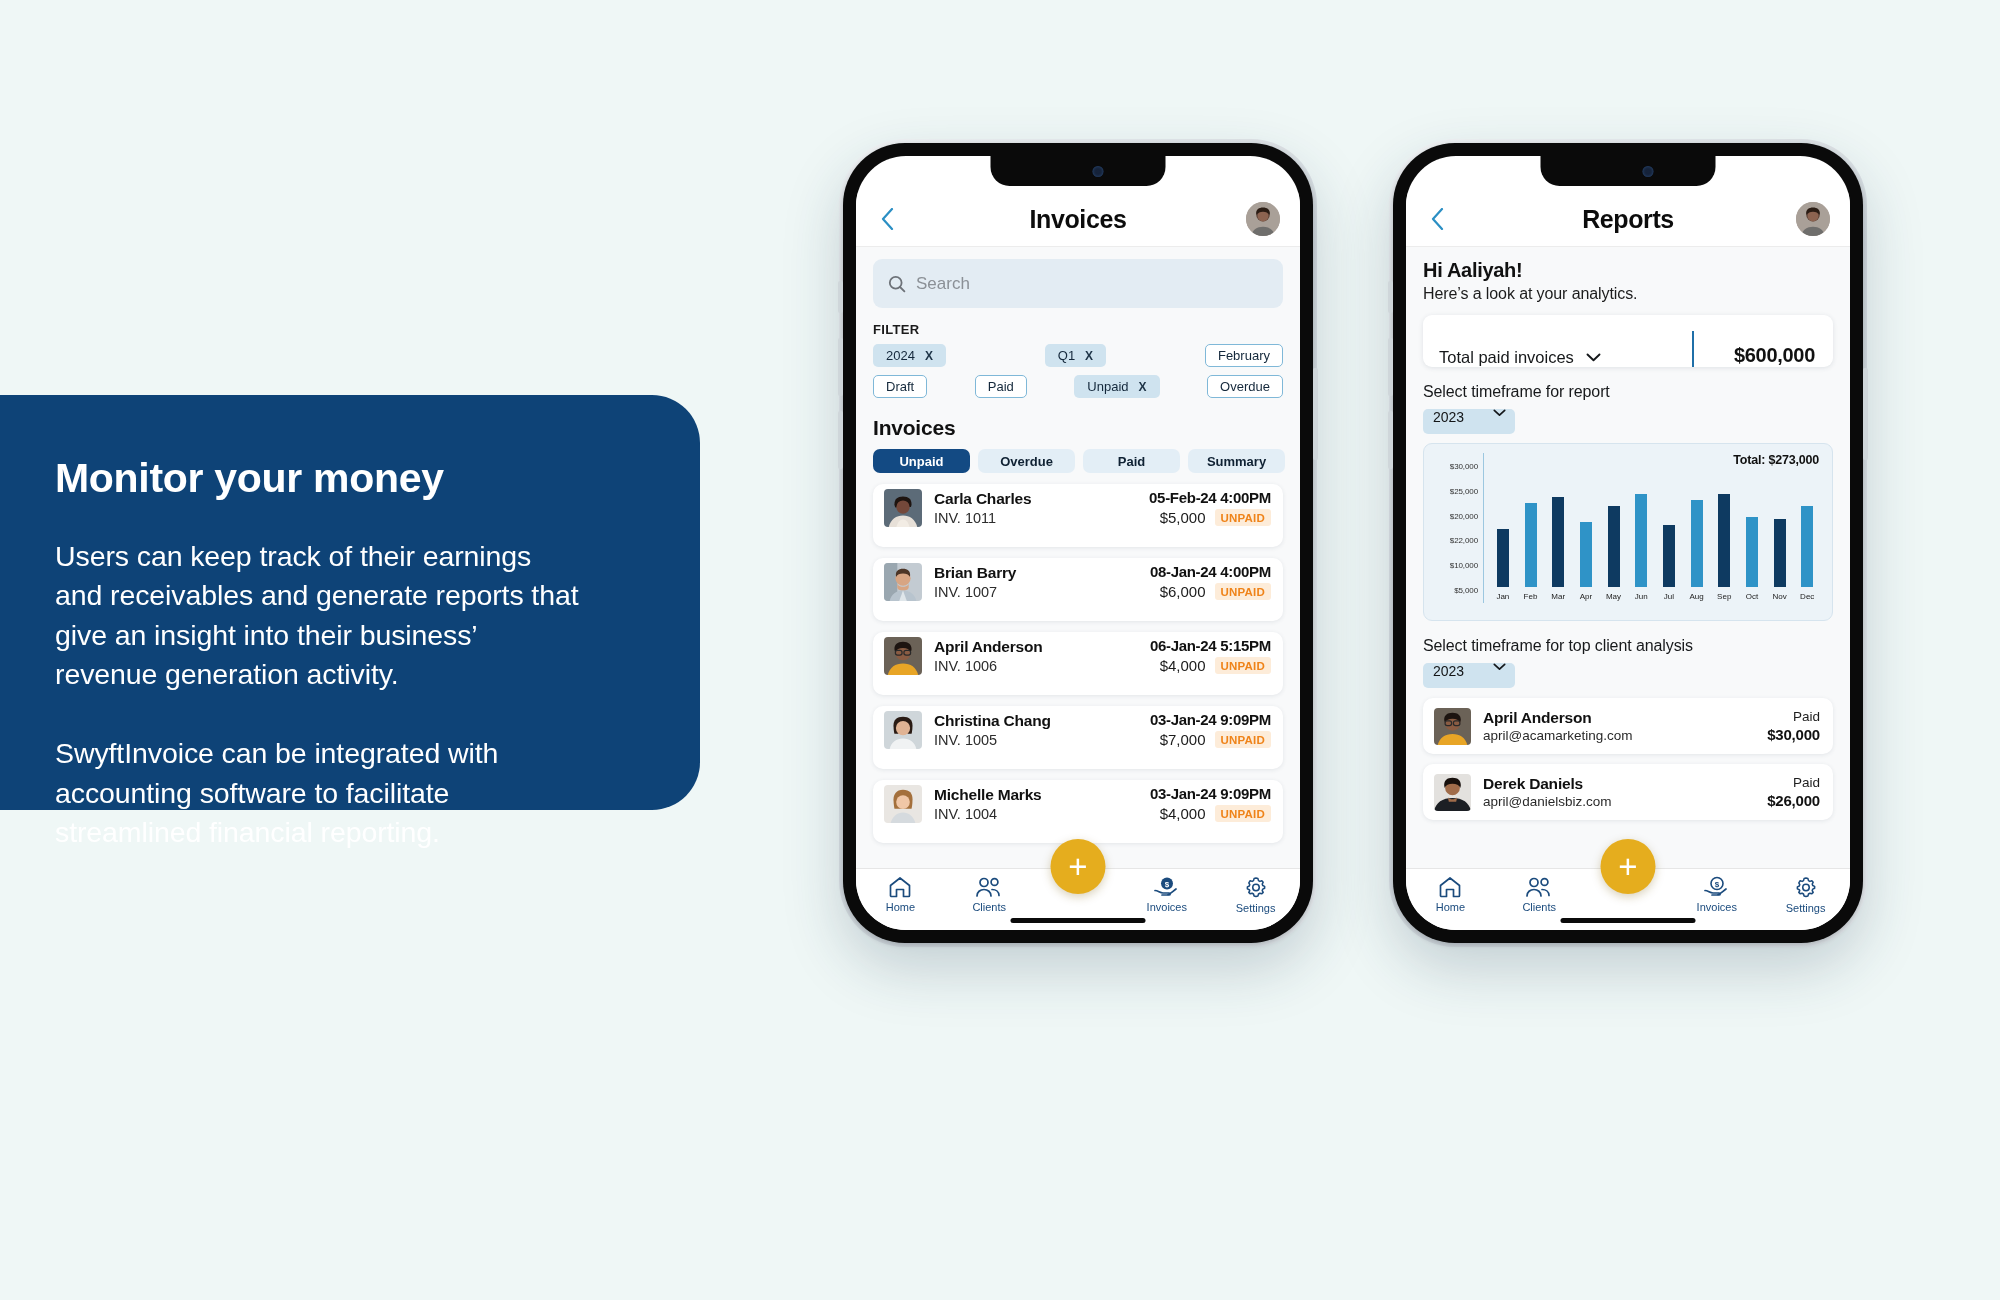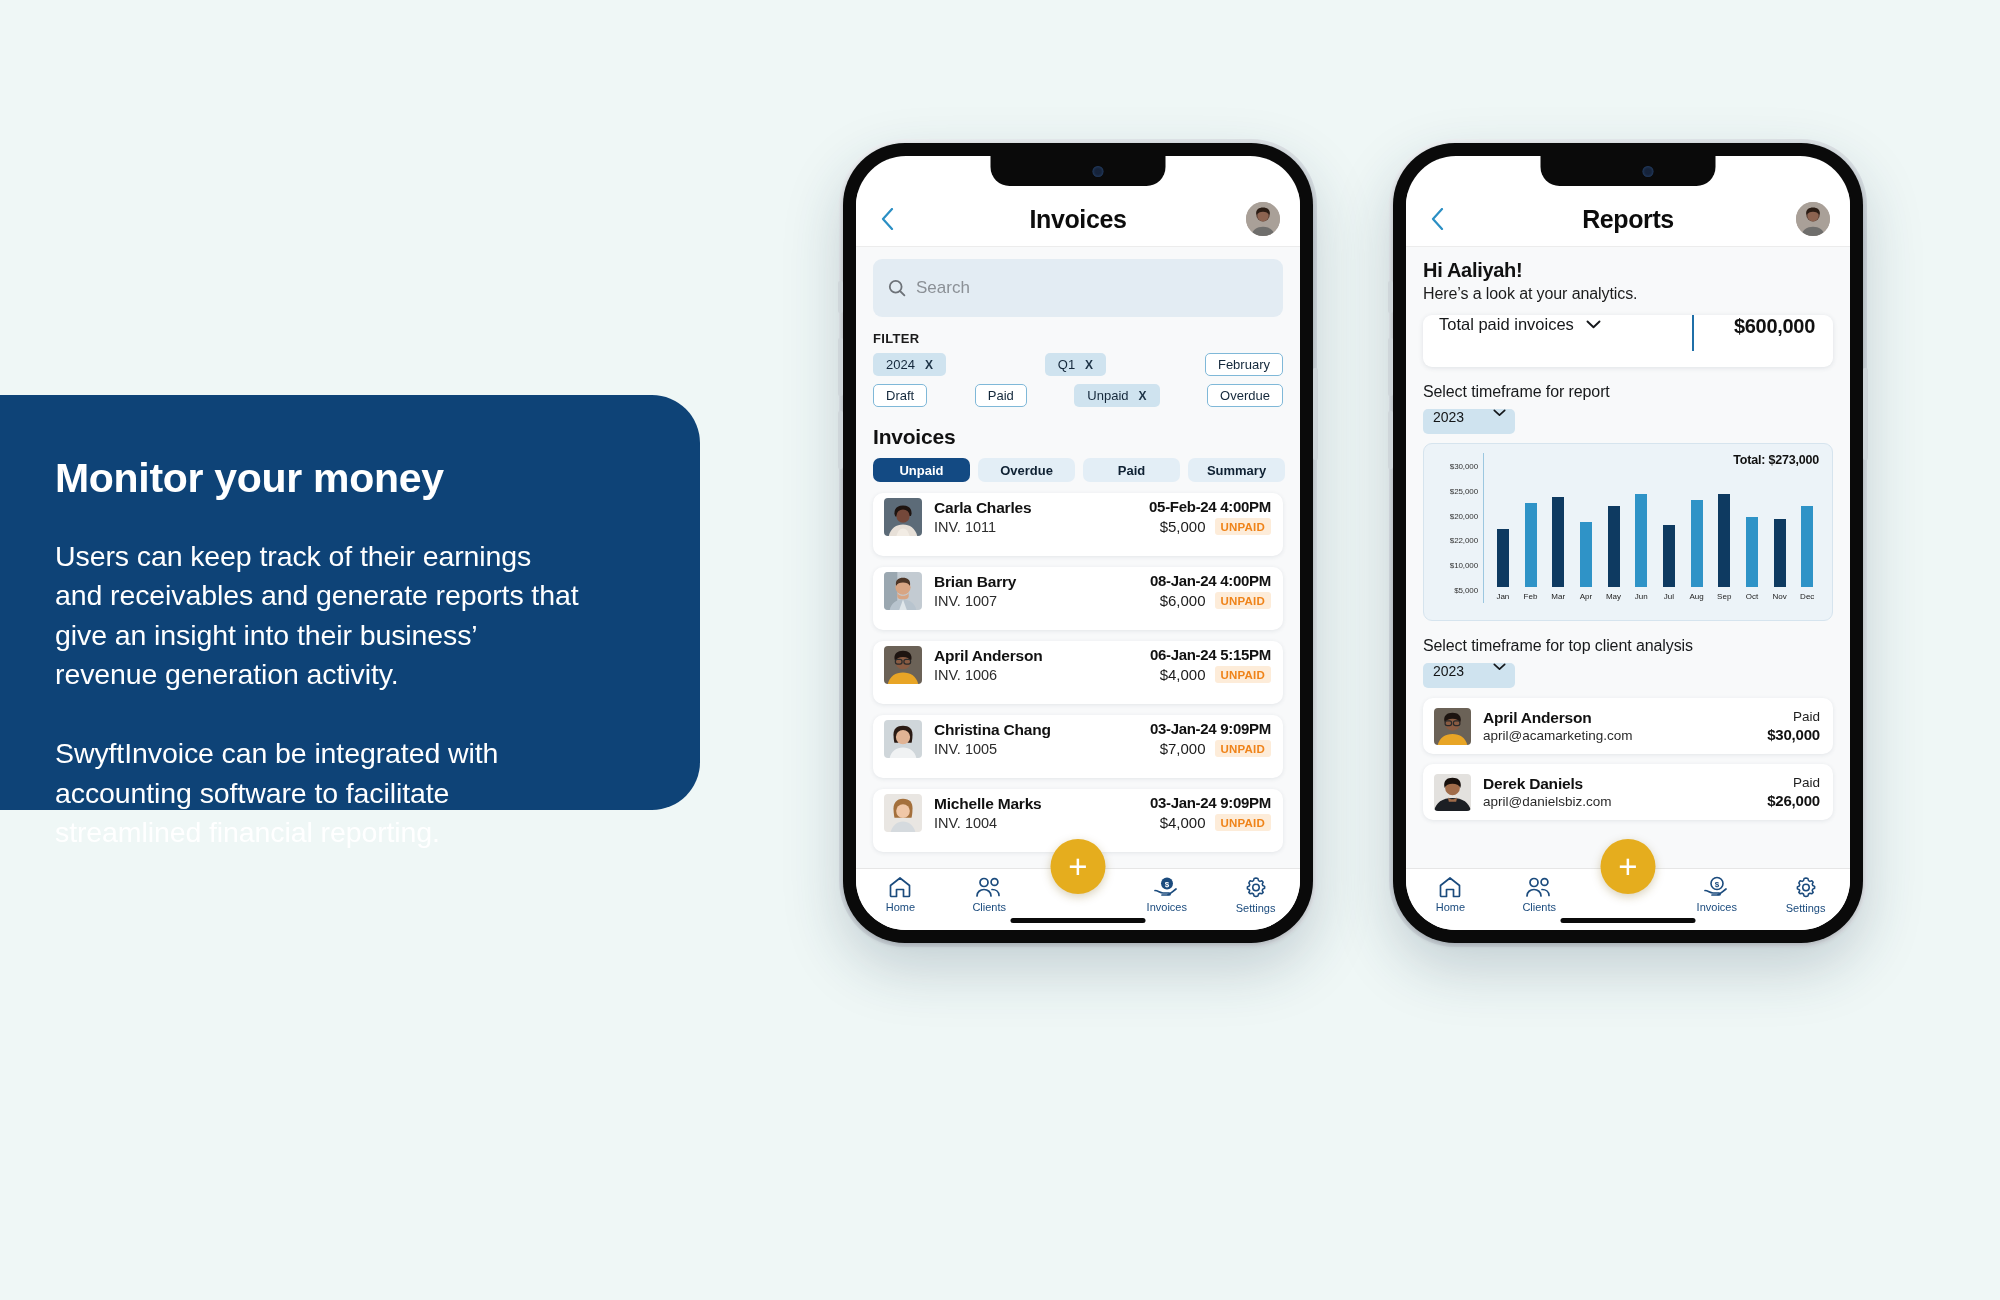--- a/index.html
+++ b/index.html
@@ -172,21 +172,21 @@
   .body-scroll {
     flex: 1;
     background: #f8f9fa;
     overflow: hidden;
     position: relative;
   }
 
   
   .search-wrap { padding: 12px 17px 0 17px; }
   .search-box {
-    height: 58px;
+    height: 49px;
     background: #e3ecf3;
     border-radius: 9px;
     display: flex;
     align-items: center;
     gap: 10px;
     padding: 0 15px;
   }
   .search-placeholder { font-size: 17px; color: #8b9096; }
 
   
@@ -281,21 +281,21 @@
   .rep-pad { padding: 12px 17px 0 17px; }
   .greet { font-size: 20px; font-weight: bold; color: #111; letter-spacing:-0.3px; }
   .greet-sub { font-size: 16px; color: #1c1c1c; margin-top: 3px; letter-spacing:-0.1px;}
   .total-card {
     margin-top: 12px;
     background: #fff;
     border-radius: 9px;
     box-shadow: 0 1px 5px rgba(40,60,80,0.12);
     height: 52px;
     display: flex;
-    align-items: flex-start;
+    align-items: flex-end;
     padding: 0 18px 0 16px;
     gap: 24px;
   }
   .total-select { flex: 1; display: flex; align-items: center; gap: 12px; }
   .total-select-label { font-size: 16.5px; color: #16181a; }
   .total-divider { width: 1.5px; height: 36px; background: #1f6fa8; margin: 0 16px 0 4px;}
   .total-value { font-size: 20px; font-weight: bold; color: #111; letter-spacing: -0.3px;}
 
   .field-label { font-size: 16px; color: #17191b; margin-top: 16px; letter-spacing:-0.1px;}
   .year-select {

